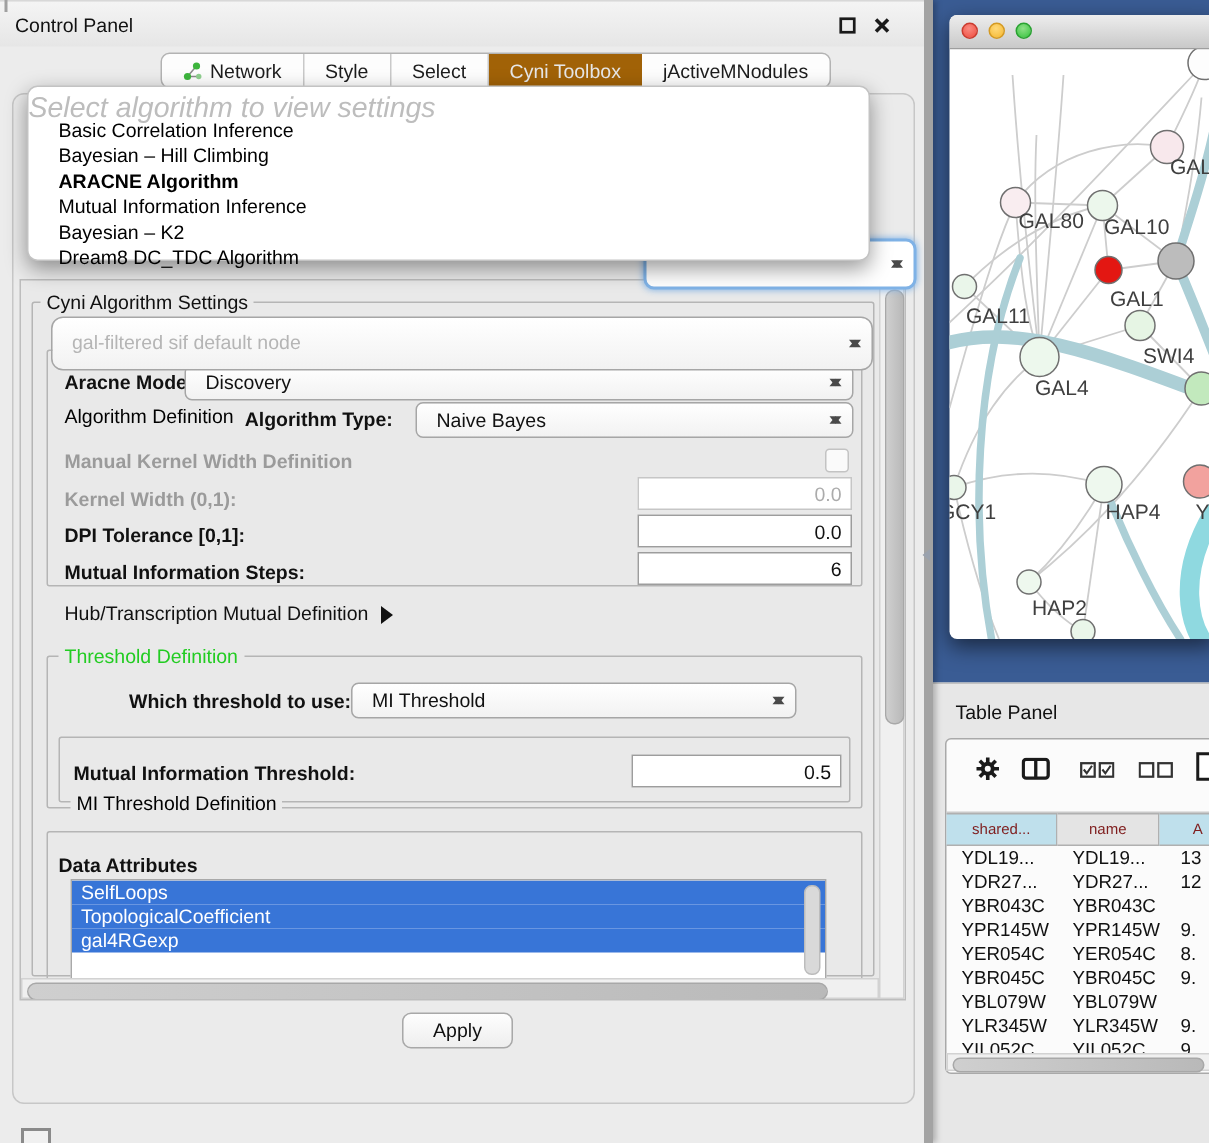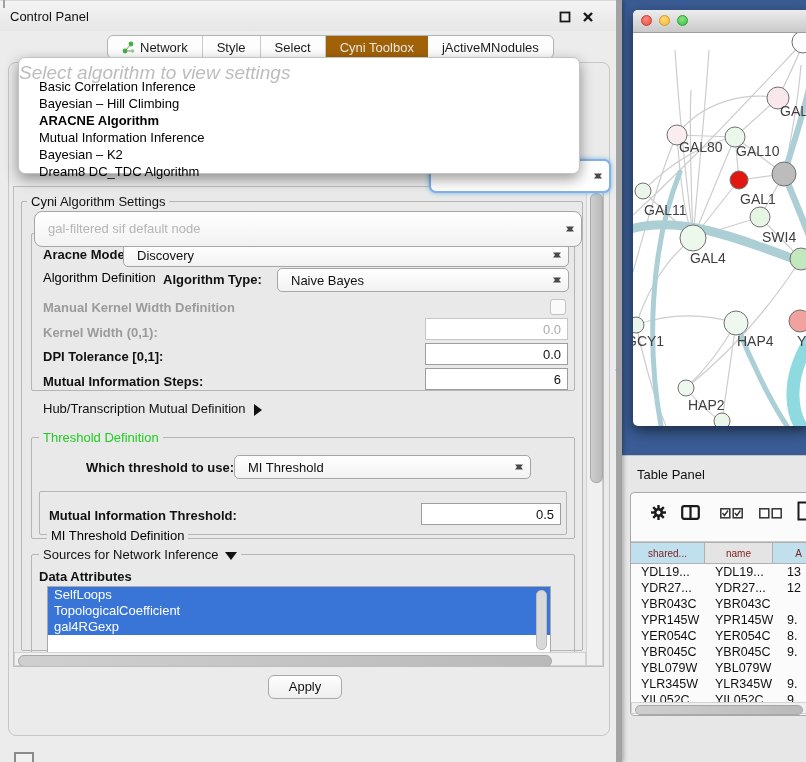--- a/index.html
+++ b/index.html
@@ -364,23 +364,20 @@
           <span class="arrows"></span>
       </div>
 
       <div class="groupbox" style="left:25px;top:304px;width:526px;height:42px"></div>
       <div class="grouplab blue" style="left:33px;top:297px">MI Threshold Definition</div>
 
       <div class="lab" style="left:35px;top:321px">Mutual Information Threshold:</div>
       <div class="field" style="left:407px;top:316px;width:140px;height:22px">0.5</div>
 
       <div class="groupbox" style="left:17px;top:367px;width:542px;height:112px"></div>
-      <div class="grouplab" style="left:25px;top:360px;color:#111">
-        <span>Sources for Network Inference</span><span class="tri-down"></span>
-      </div>
 
       <div class="lab" style="left:25px;top:382px">Data Attributes</div>
       <div id="attr-list" class="abs" style="left:33px;top:399px">
         <div id="attr-items">
             <div class="attr-item">SelfLoops</div>
             <div class="attr-item">TopologicalCoefficient</div>
             <div class="attr-item">gal4RGexp</div>
           </div>
         <div id="attr-scroll"></div>
       </div>

